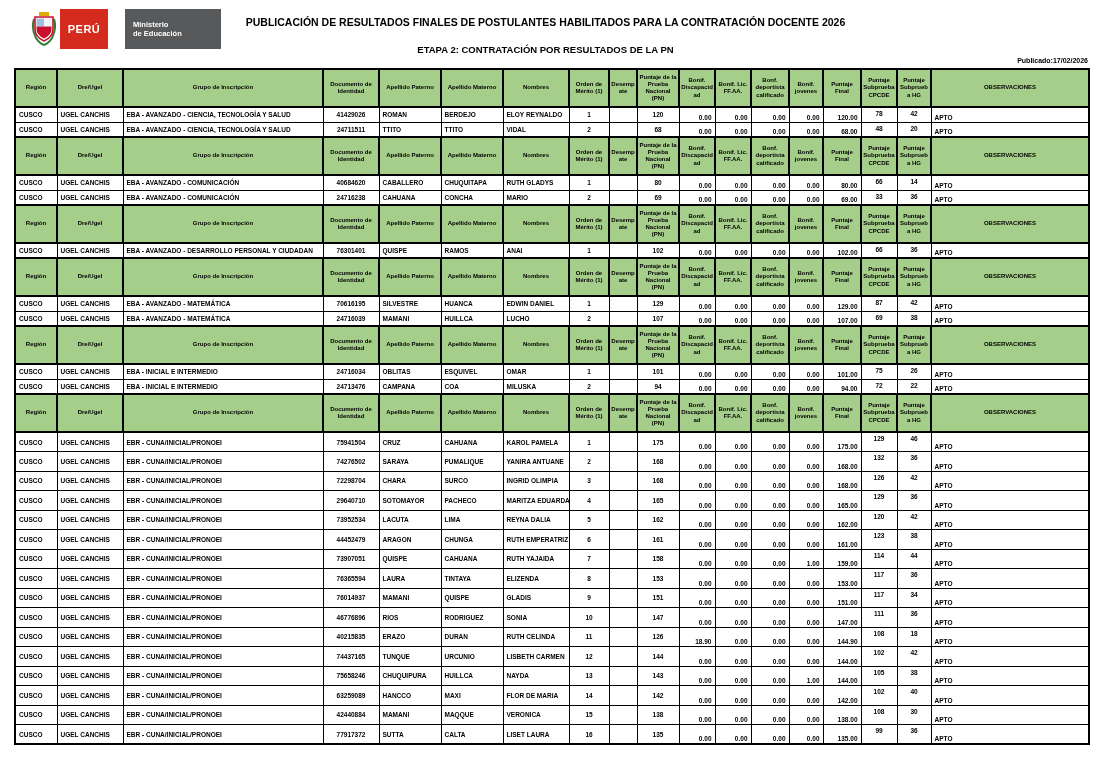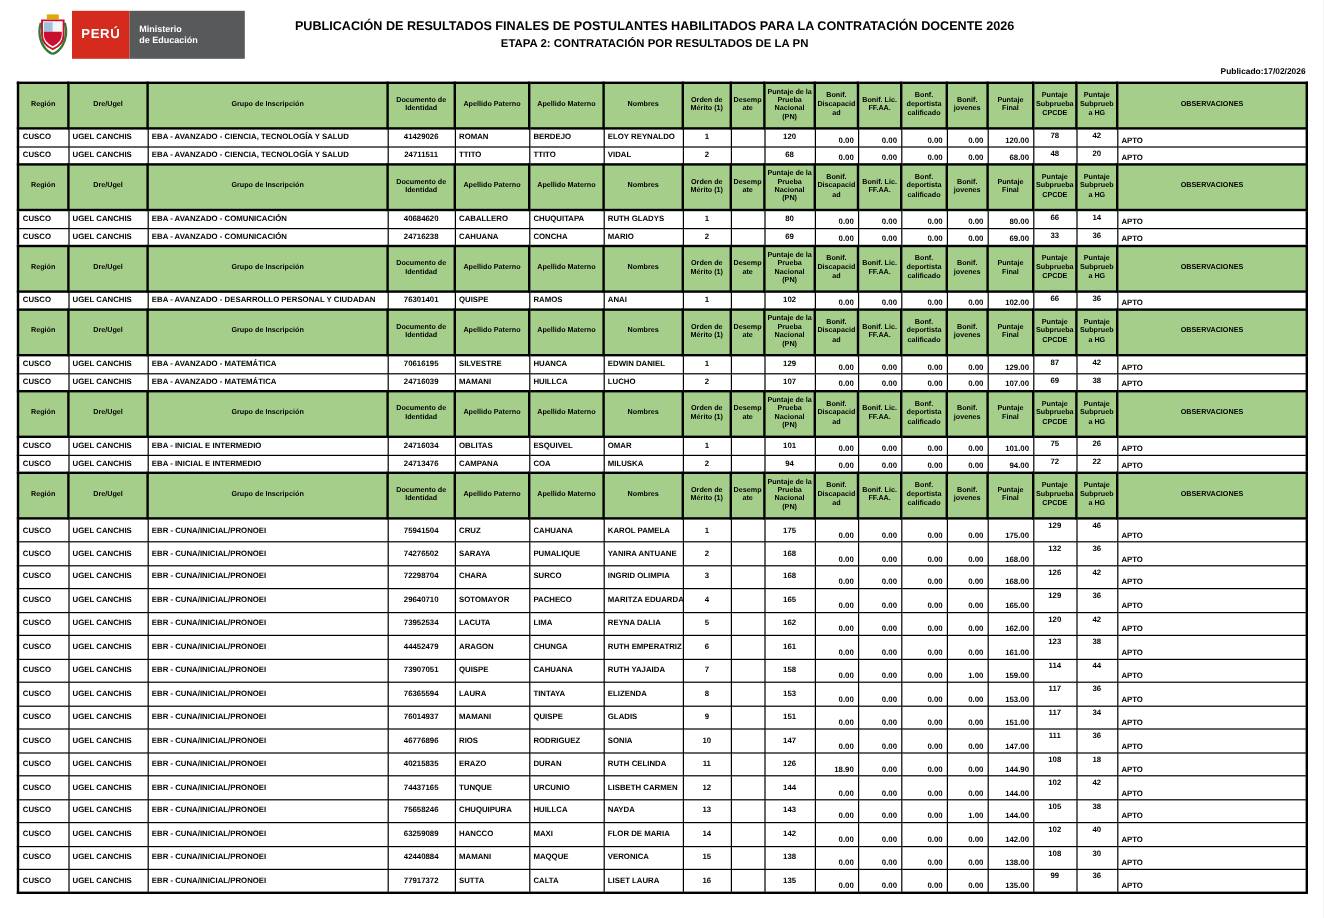--- a/index.html
+++ b/index.html
@@ -9,24 +9,24 @@
   html,body{background:#e9e9e9;}
   body{font-family:"Liberation Sans",sans-serif;}
   .page{position:relative;width:1103px;height:765px;background:#fff;overflow:hidden;}
 
   
   .logo{position:absolute;left:28px;top:9px;height:40px;display:flex;align-items:stretch;}
   .emblem{width:32px;display:flex;align-items:center;justify-content:center;background:#fff;}
   .logo-peru{width:48px;background:var(--red);color:#fff;font-weight:bold;font-size:11px;
              display:flex;align-items:center;justify-content:center;letter-spacing:.5px;}
   .logo-ministry{width:96px;background:var(--gray);color:#fff;font-size:7.5px;font-weight:bold;
-             display:flex;flex-direction:column;justify-content:center;padding-left:8px;line-height:1.25;}
+             display:flex;flex-direction:column;justify-content:center;padding-left:8px;line-height:1.25;margin-left:17px;}
   .titles{position:absolute;left:0;right:12px;top:16px;text-align:center;}
   .title1{font-size:10.5px;font-weight:bold;color:#000;}
-  .title2{font-size:9.5px;font-weight:bold;margin-top:3px;color:#000;}
+  .title2{font-size:9.5px;font-weight:bold;margin-top:16px;color:#000;}
   .published{position:absolute;right:15px;top:57px;font-size:7px;font-weight:bold;}
 
   
   table.results{position:absolute;left:14px;top:68px;width:1074px;border-collapse:collapse;
                 table-layout:fixed;border:2px solid var(--ink);}
   .results th{background:var(--green);border:2px solid var(--ink);font-size:6px;font-weight:bold;
               text-align:center;vertical-align:middle;height:38px;line-height:1.2;
               overflow-wrap:anywhere;padding:1px;}
   .results td{border:1px solid var(--ink);font-size:6.5px;font-weight:bold;vertical-align:middle;
               padding:1px 3px;overflow:hidden;white-space:nowrap;}

